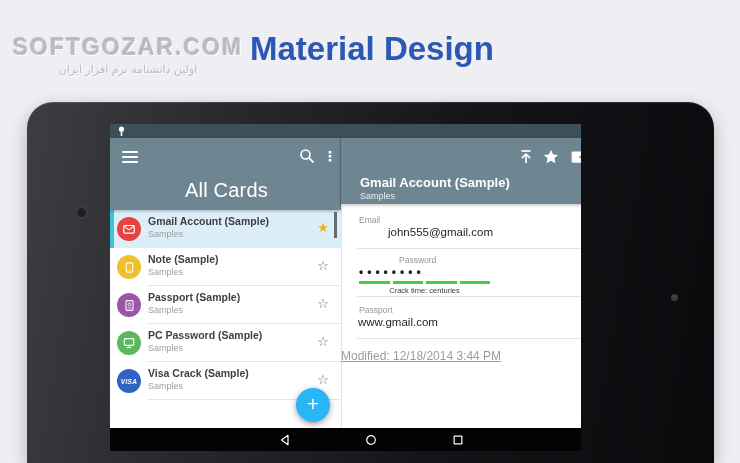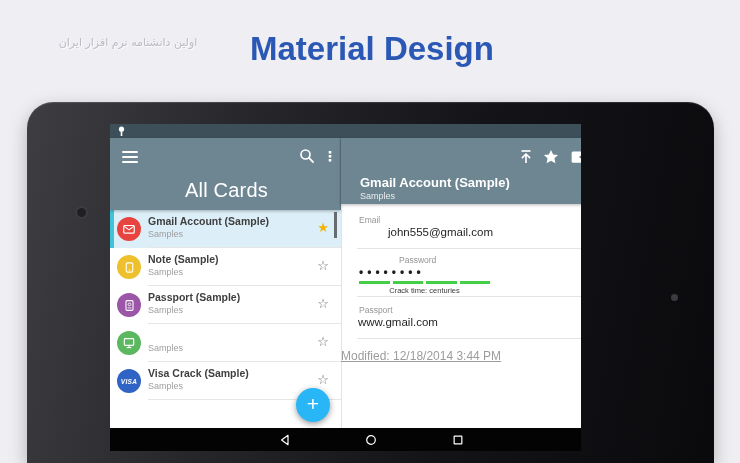--- a/index.html
+++ b/index.html
@@ -90,20 +90,21 @@
     line-height:32px; box-shadow:0 2px 6px rgba(0,0,0,0.4); cursor:pointer; }
 
   
   .navbar { position:absolute; left:0; top:304px; width:523px; height:23px; background:#030303; z-index:6; }
   .nav-ic { position:absolute; top:6px; width:12px; height:12px; cursor:pointer; }
 </style>
 </head>
 <body>
 
 <div class="watermark">
+  <div class="wm-brand">SOFTGOZAR.COM</div>
   <div class="wm-tagline">اولین دانشنامه نرم افزار ایران</div>
 </div>
 <div class="page-title">Material Design</div>
 
 <div class="tablet">
   <div class="cam-left"></div>
   <div class="cam-right"></div>
 
   <div class="screen">
 
@@ -194,20 +195,21 @@
       </div>
 
       <div class="row">
         <span class="cicon ci-green">
           <svg width="14" height="14" viewBox="0 0 24 24">
               <rect x="4" y="4.5" width="16" height="11.5" rx="1.5" fill="none" stroke="#fff" stroke-width="2"></rect>
               <line x1="12" y1="16" x2="12" y2="19.5" stroke="#fff" stroke-width="2"></line>
               <line x1="8" y1="19.8" x2="16" y2="19.8" stroke="#fff" stroke-width="2"></line>
             </svg>
         </span>
+        <div class="rtitle">PC Password (Sample)</div>
         <div class="rsub">Samples</div>
         <span class="star grey">☆</span>
       </div>
 
       <div class="row">
         <span class="cicon ci-blue">
           <span class="visatxt">VISA</span>
         </span>
         <div class="rtitle">Visa Crack (Sample)</div>
         <div class="rsub">Samples</div>

